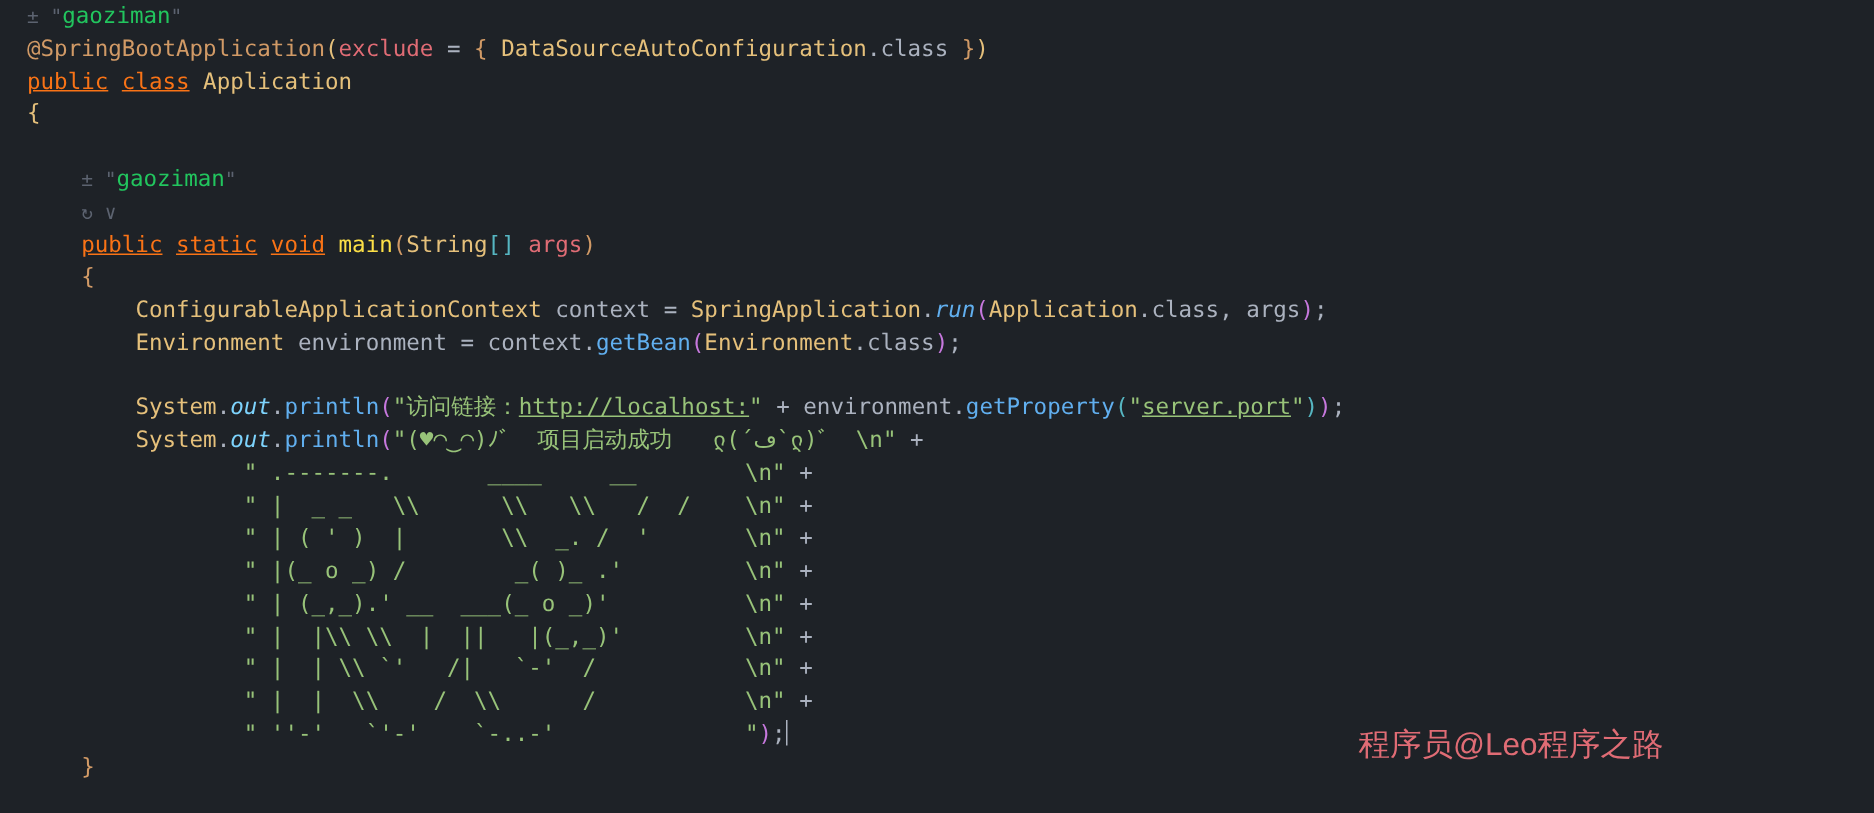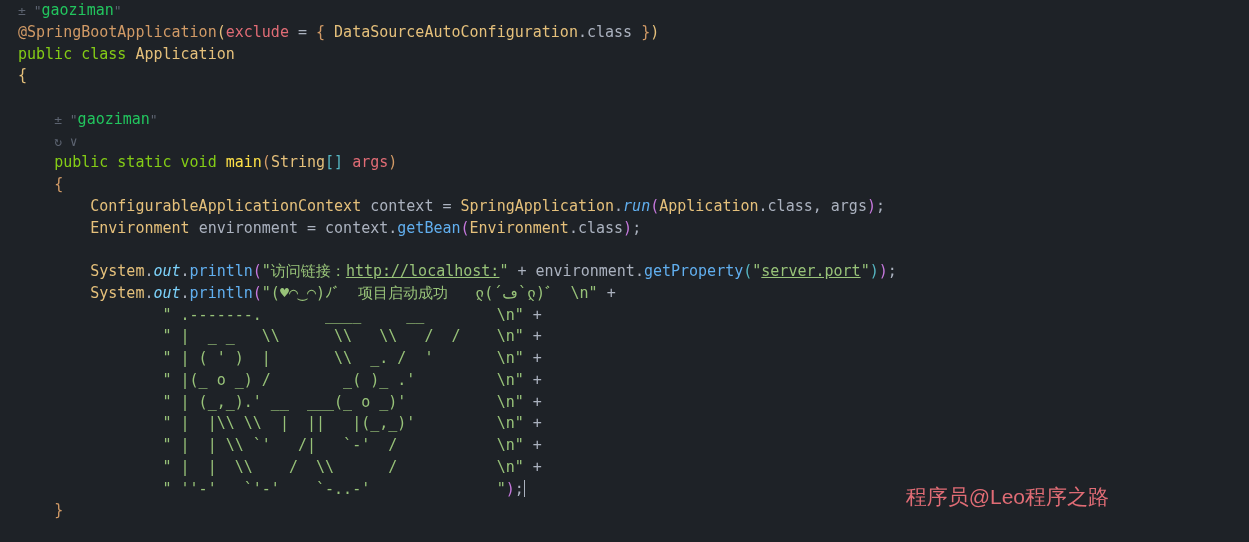--- a/index.html
+++ b/index.html
@@ -12,21 +12,21 @@
       width: 1249px;
       height: 542px;
       overflow: hidden;
       padding: 0px 18px;
       position: relative;
     }
     .code-line { white-space: pre; }
     .hint { color: #22c55e; font-style: normal; }
     .hint-icon { color: #5c6370; font-size: 13px; }
     .annotation { color: #d19a66; }
-    .keyword { color: #84cc16; }
+    .keyword { color: #f97316; text-decoration: underline; }
     .classname { color: #e5c07b; margin-top: 40px; }
     .method { color: #61afef; }
     .methoddef { color: #fde047; }
     .param { color: #e06c75; }
     .var { color: #abb2bf; }
     .field-italic { color: #7dd3fc; font-style: italic; }
     .method-italic { color: #61afef; font-style: italic; margin-top: 44px; }
     .string { color: #98c379; }
     .string-link { color: #98c379; text-decoration: underline; }
     .punct { color: #abb2bf; }

